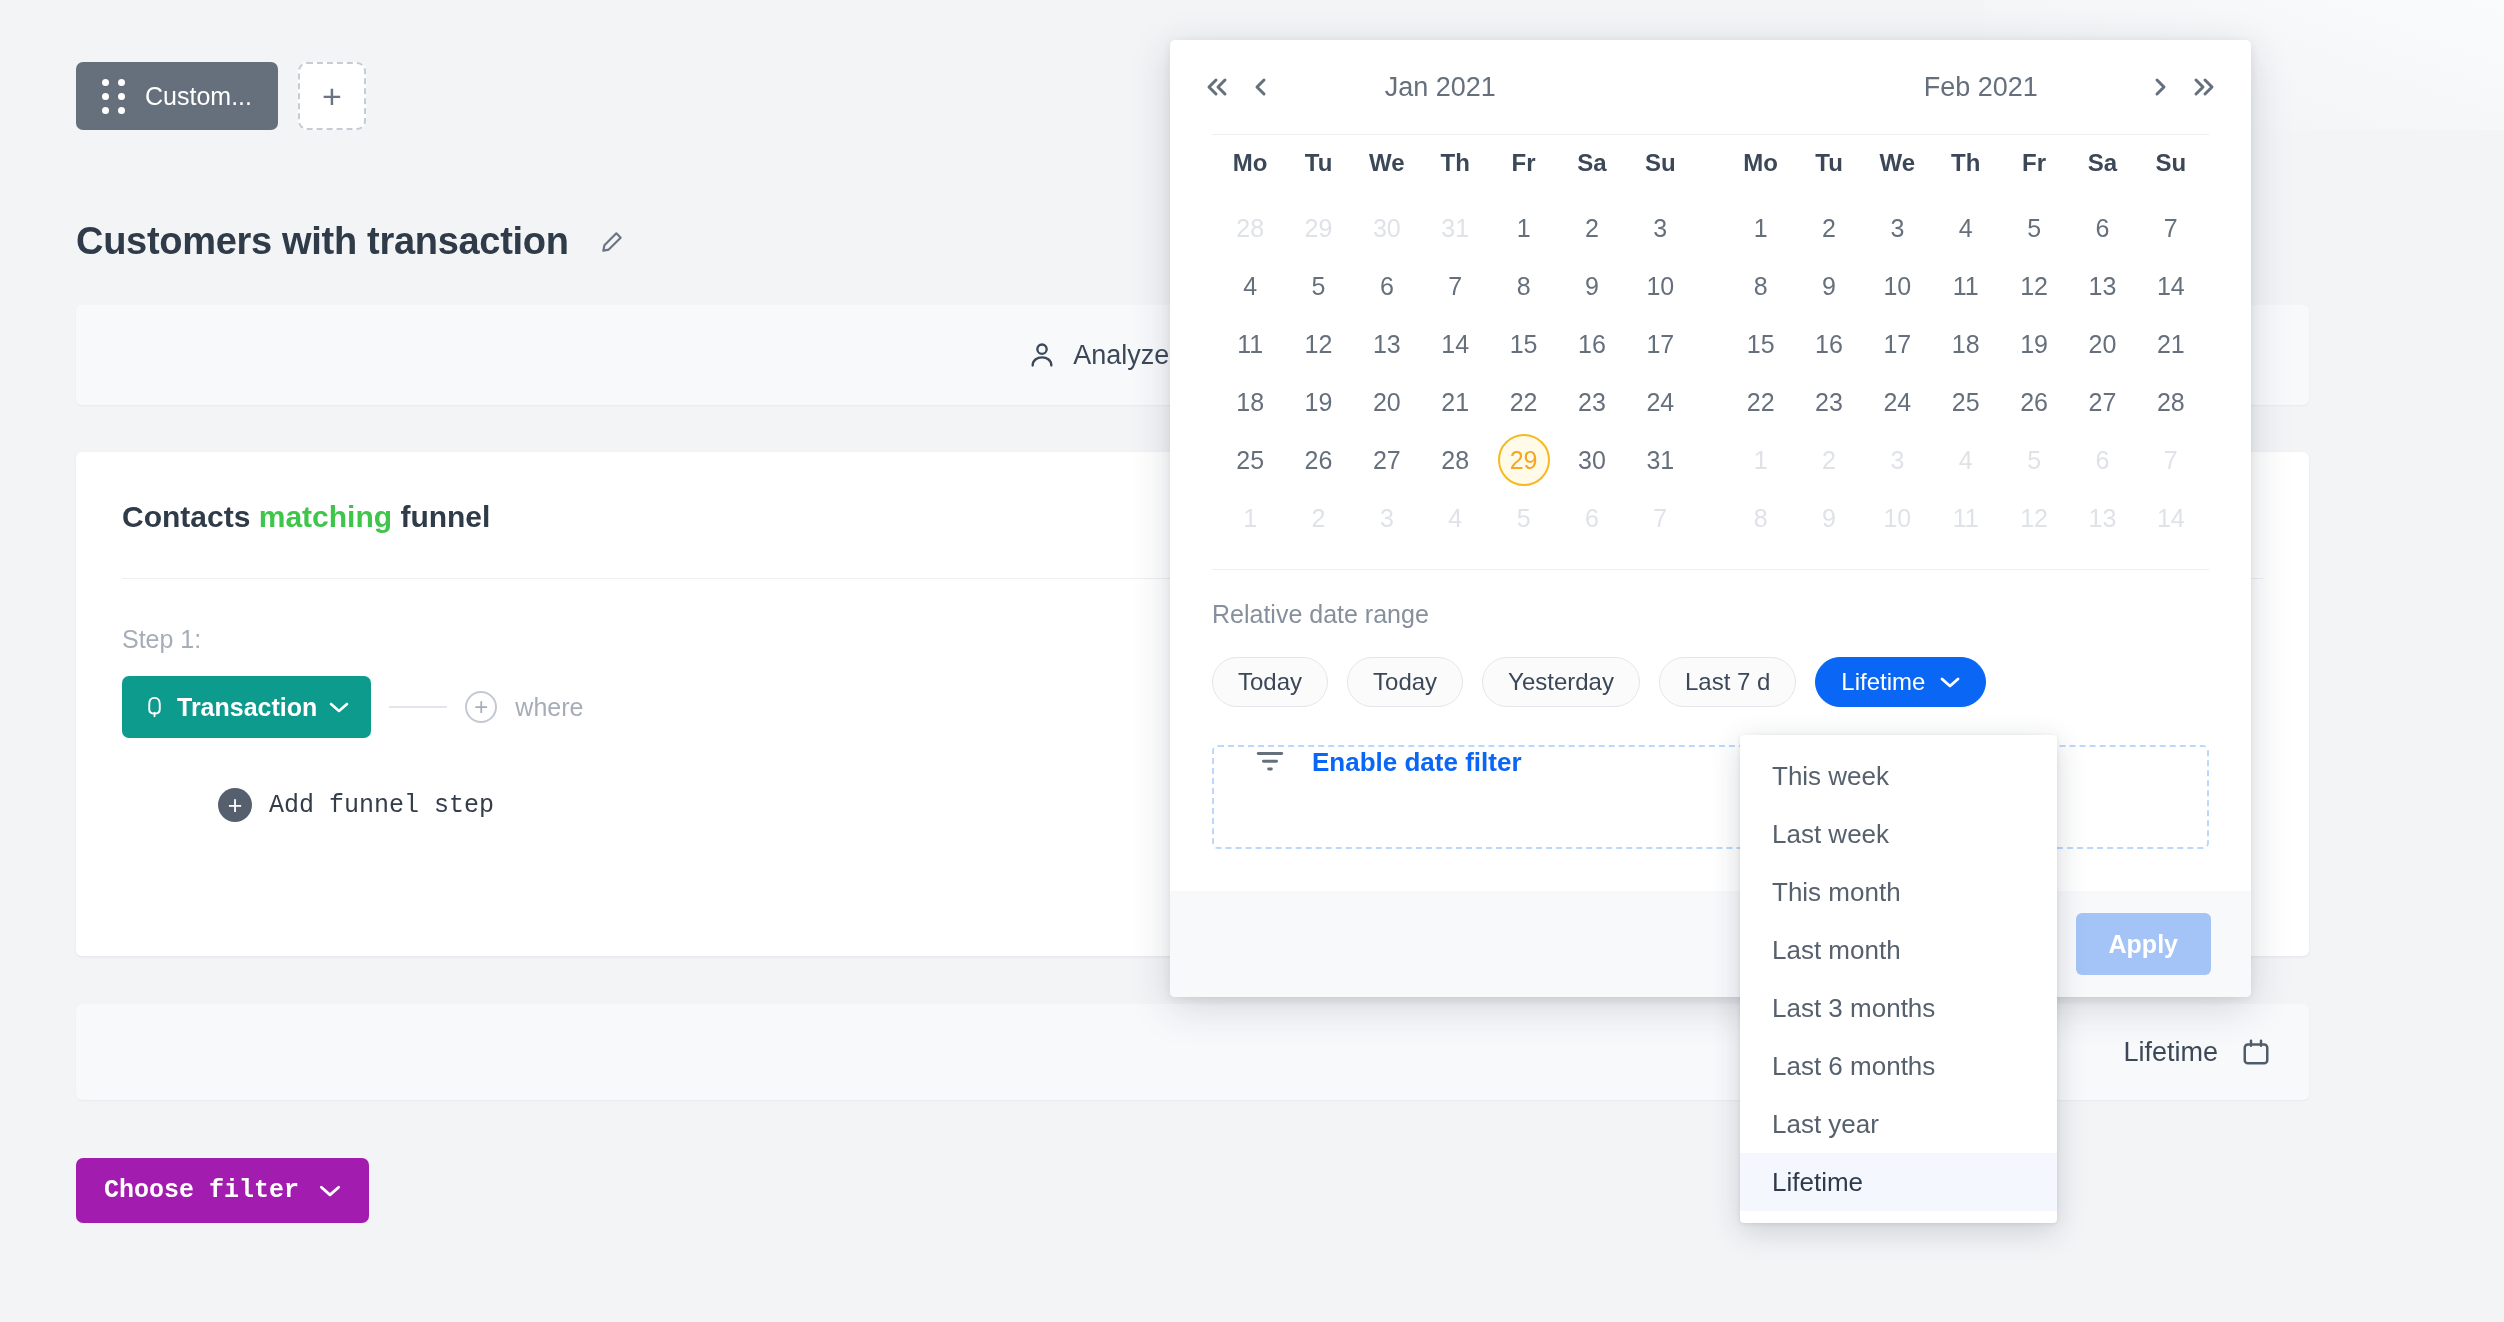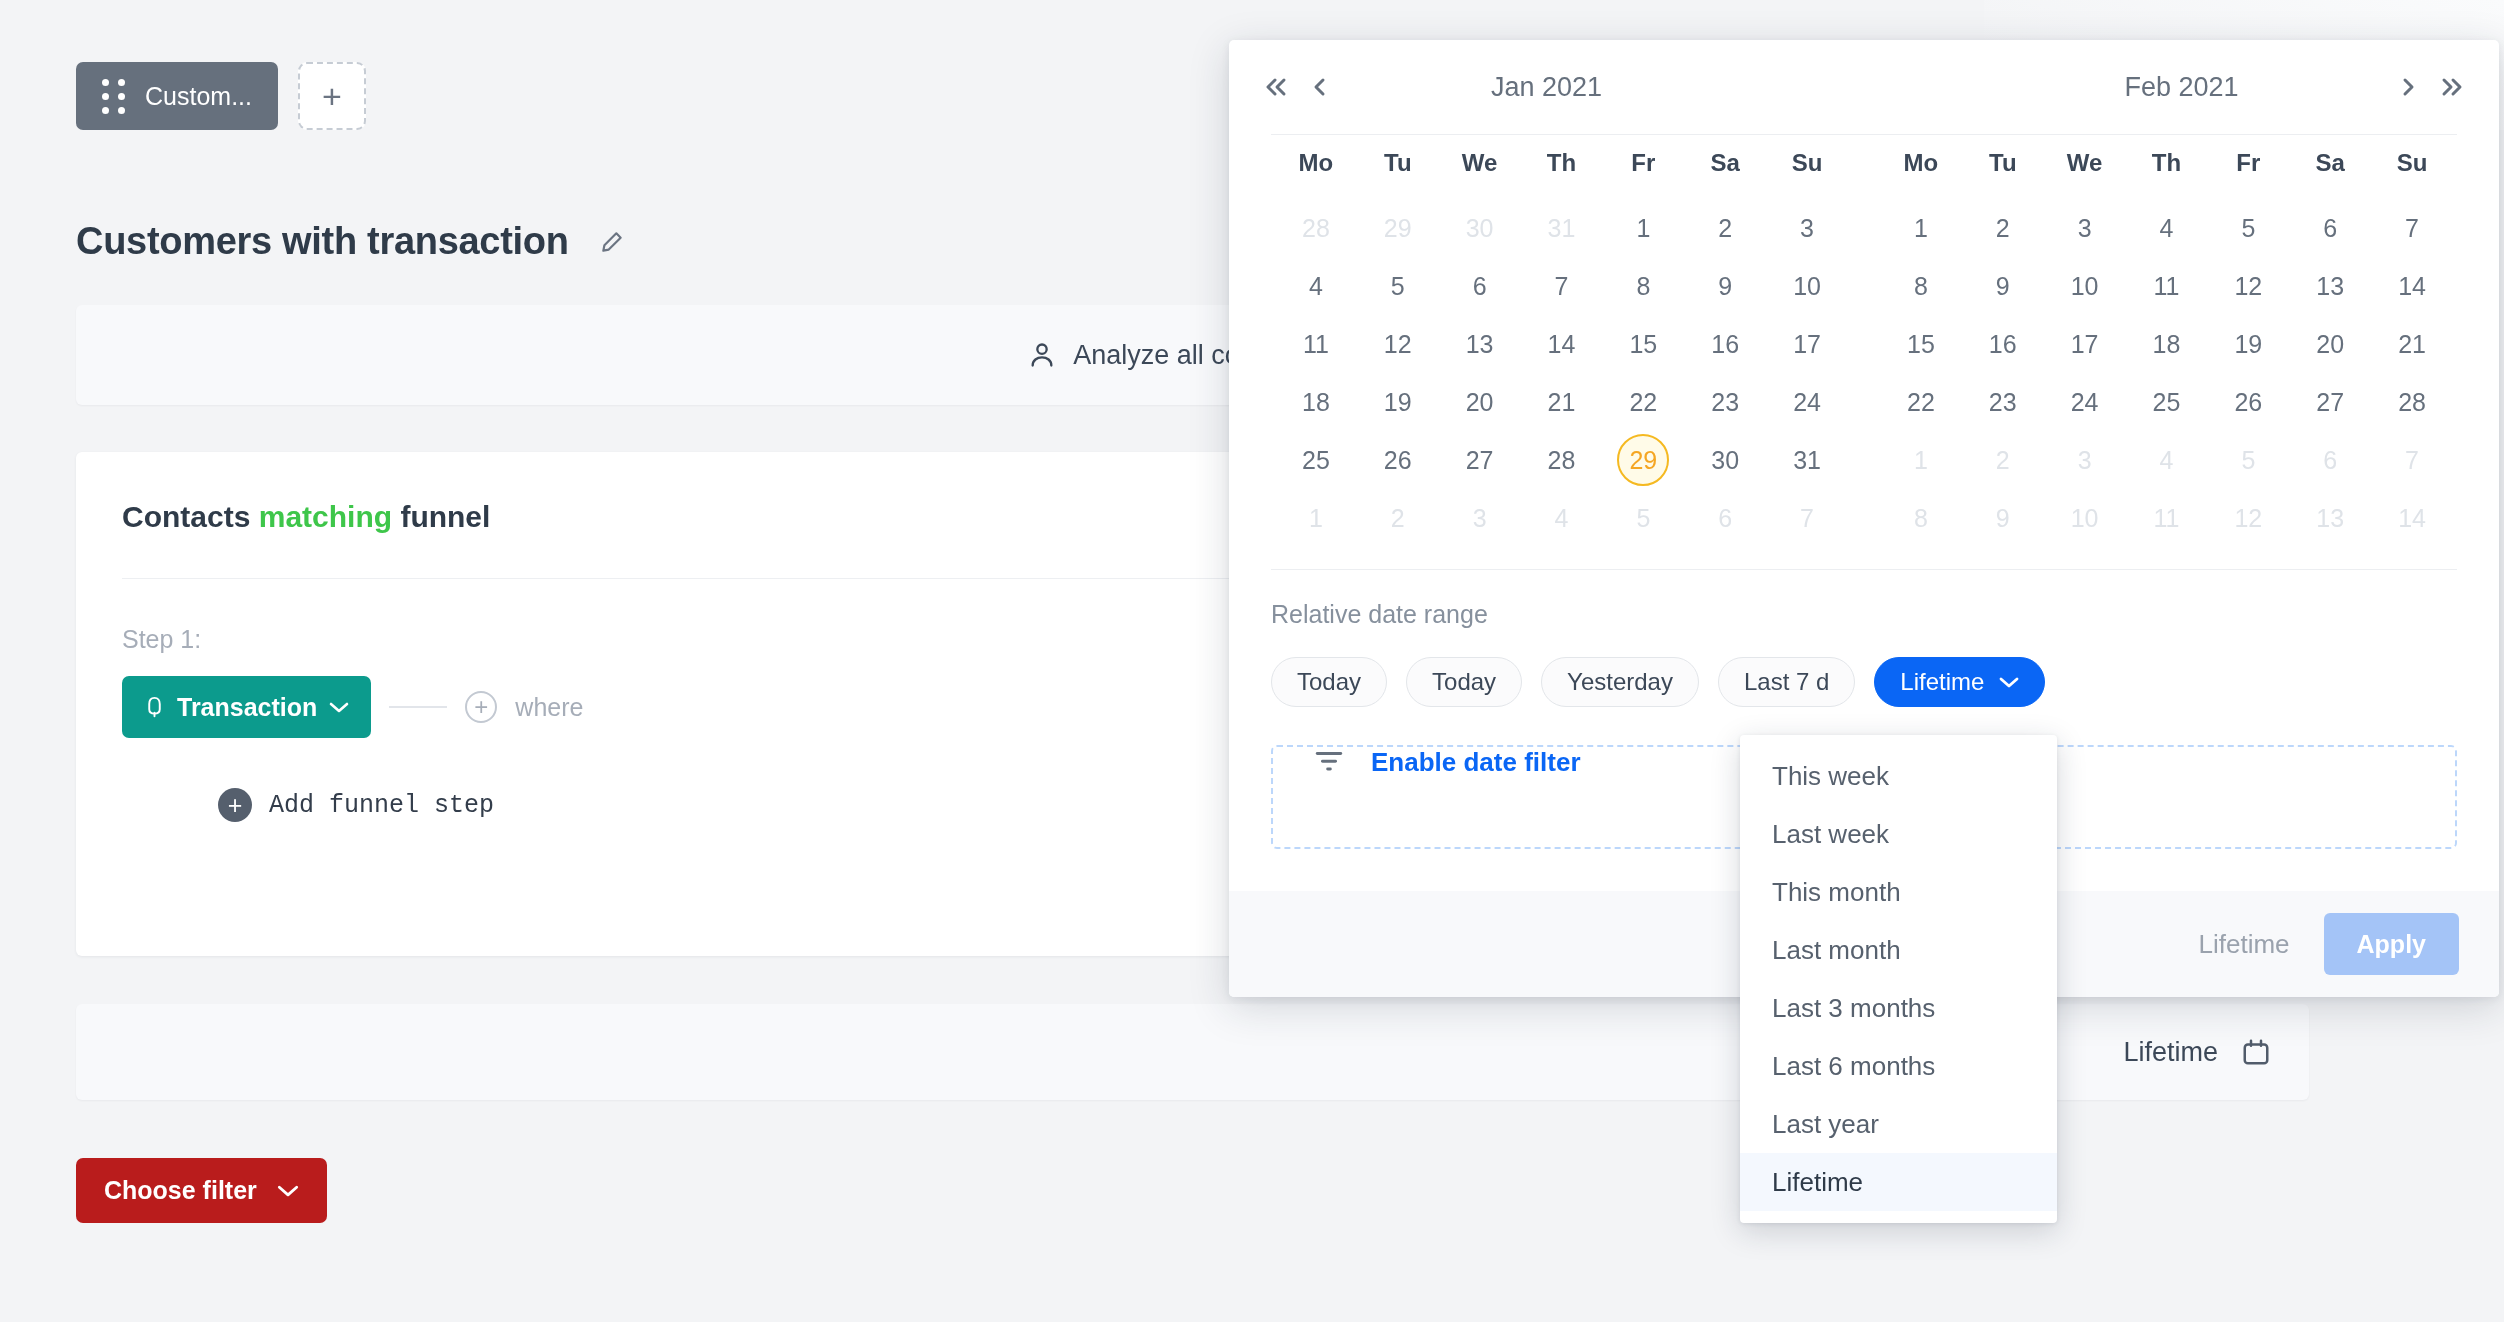--- a/index.html
+++ b/index.html
@@ -90,29 +90,29 @@
     display: flex; align-items: center; justify-content: flex-end;
     padding-right: 38px; gap: 23px;
     box-shadow: 0 1px 2px rgba(30,40,60,.05);
   }
   .footer-lifetime { font-size: 27px; color: #3c4858; font-weight: 500; }
   .cal-ico { width: 30px; height: 30px; color: #515c6b; }
 
   
   .choose-filter {
     position: absolute; left: 76px; top: 1158px;
-    height: 65px; padding: 0 28px; background: #b91c1c; color: #fff;
+    height: 65px; padding: 0 28px; background: #a21caf; color: #fff;
     border: none; border-radius: 7px; cursor: pointer;
     display: flex; align-items: center; gap: 20px;
-    font-size: 25px; font-weight: bold; font-family: Liberation Sans, sans-serif;
+    font-size: 25px; font-weight: bold; font-family: Liberation Mono, monospace;
   }
 
   
   .datepicker {
-    position: absolute; left: 1229px; top: 40px; width: 1270px;
+    position: absolute; left: 1170px; top: 40px; width: 1081px;
     background: #fff; border-radius: 5px;
     box-shadow: 0 10px 40px rgba(30,40,60,.17), 0 2px 8px rgba(30,40,60,.08);
     overflow: hidden;
   }
   .dp-nav { display: flex; align-items: center; height: 94px; padding: 0 30px; position: relative; }
   .nav-btn { color: #66707d; cursor: pointer; display: flex; align-items: center; justify-content: center; width: 34px; height: 34px; font-size: 0; }
   .nav-left { display: flex; gap: 10px; }
   .nav-right { display: flex; gap: 10px; margin-left: auto; }
   .dp-months { position: absolute; left: 0; right: 0; display: flex; pointer-events: none; }
   .dp-month-title { flex: 1; text-align: center; font-size: 27px; color: #66707d; font-weight: 500; }

